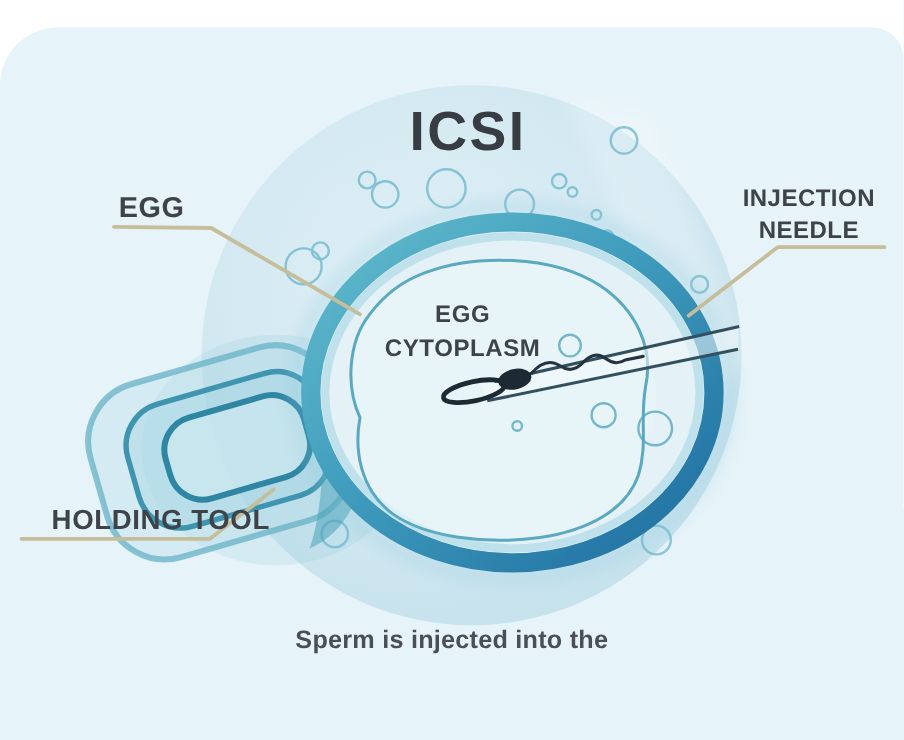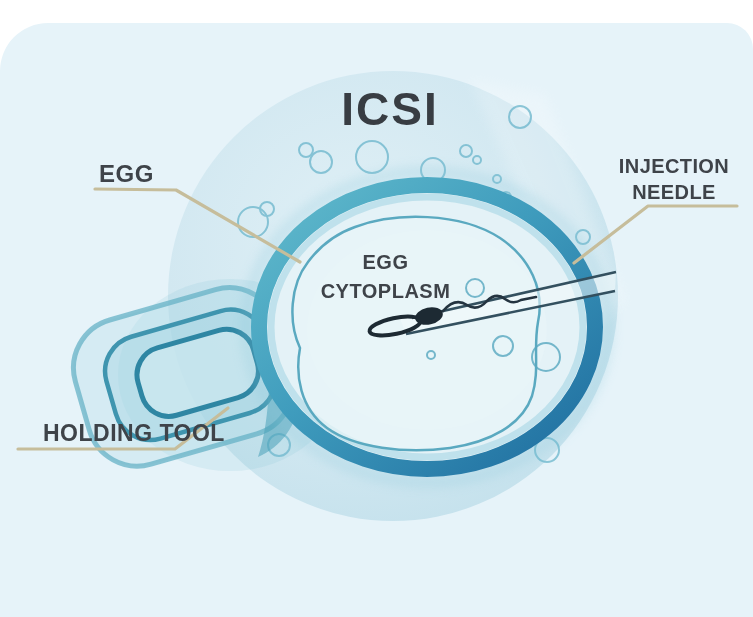--- a/index.html
+++ b/index.html
@@ -132,14 +132,14 @@
   <polyline class="leader" points="737,206 648,206 574,263"></polyline>
   <polyline class="leader" points="18,449 175,449 228,408"></polyline>
 </svg>
 
 <div class="title">ICSI</div>
 <div class="overlay label-egg">EGG</div>
 <div class="overlay label-needle">INJECTION NEEDLE</div>
 <div class="overlay label-holding">HOLDING TOOL</div>
 <div class="overlay label-cytoplasm">EGG CYTOPLASM</div>
 <div class="caption">
-  <br>
+  <span>Sperm is injected into the</span><br>
 </div>
 
 </body></html>

